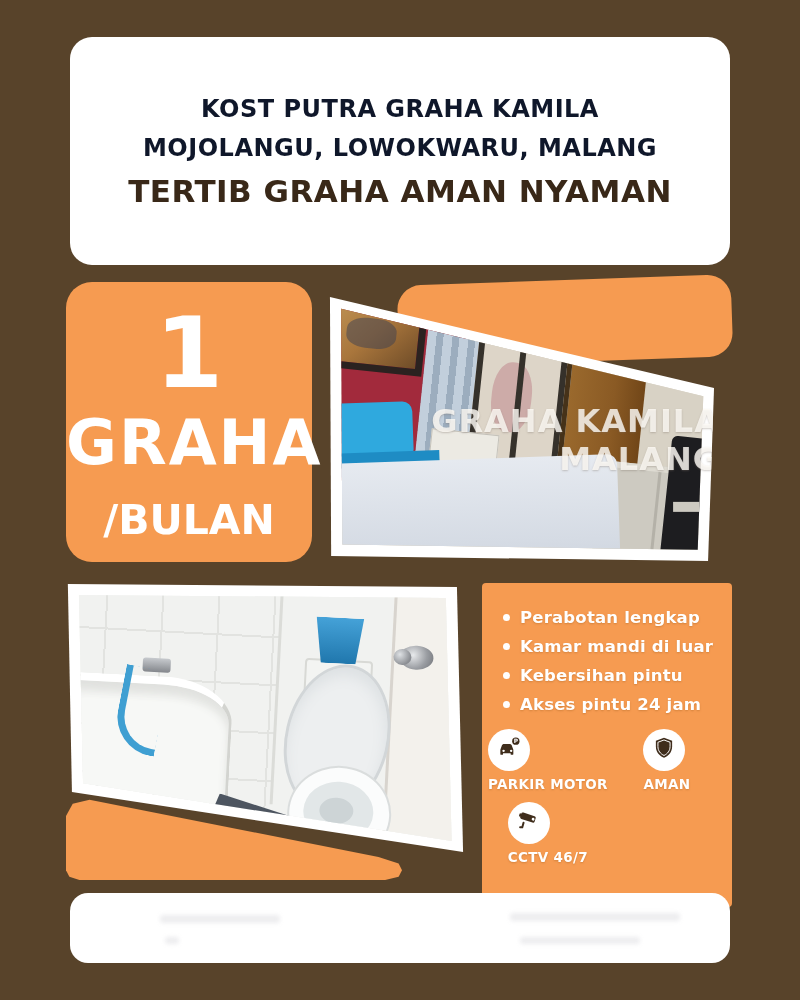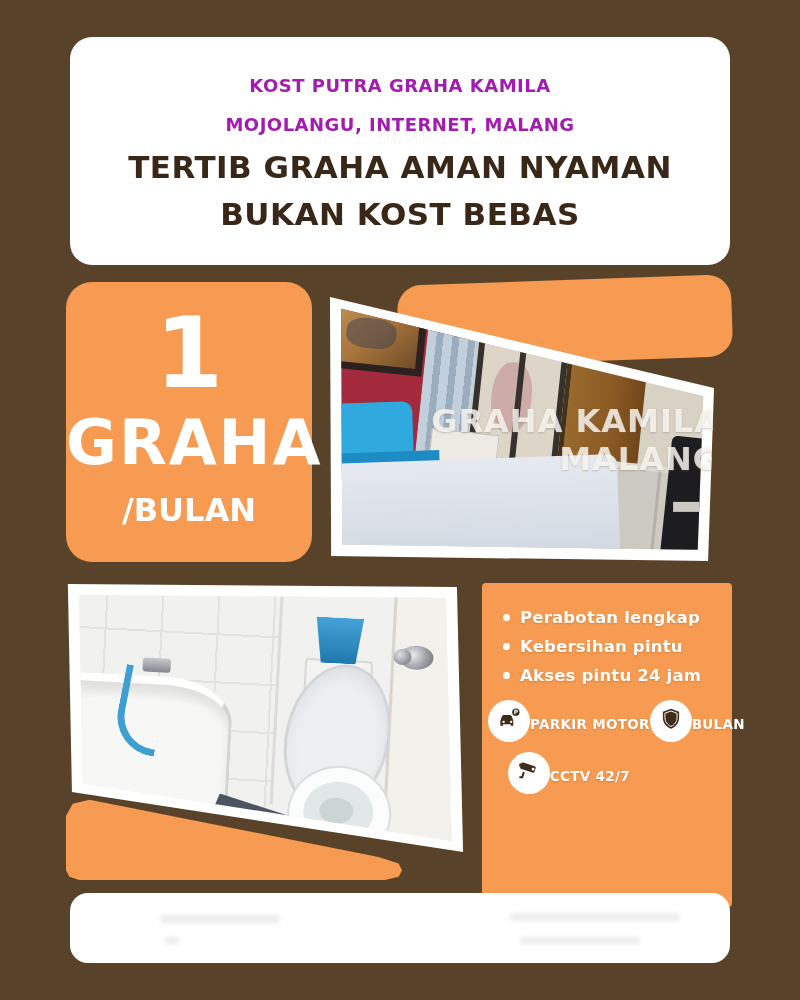--- a/index.html
+++ b/index.html
@@ -11,31 +11,31 @@
   }
   .abs{position:absolute;}
 
   
   .header-card{
     left:70px;top:37px;width:660px;height:228px;
     background:#ffffff;border-radius:22px;
     display:flex;flex-direction:column;align-items:center;justify-content:center;
     text-align:center;padding-top:2px;box-sizing:border-box;
   }
-  .h-orange{color:#a21caf;font-weight:bold;font-size:18px;line-height:39px;letter-spacing:.5px;}
+  .h-orange{color:#0f172a;font-weight:bold;font-size:24px;line-height:39px;letter-spacing:.5px;}
   .h-brown{color:#392818;font-weight:bold;font-size:31px;line-height:47px;letter-spacing:.5px;}
 
   
   .price-box{
     left:66px;top:282px;width:246px;height:280px;
     background:#f69b51;border-radius:26px;color:#ffffff;text-align:center;
   }
   .price-amount{font-size:98px;font-weight:bold;line-height:1;margin-top:22px;}
   .price-unit{font-size:62px;font-weight:bold;line-height:1;margin-top:10px;letter-spacing:2px;}
-  .price-period{font-size:32px;font-weight:bold;line-height:1;margin-top:20px;}
+  .price-period{font-size:41px;font-weight:bold;line-height:1;margin-top:26px;}
 
   
   .bedroom-accent{
     left:398px;top:280px;width:334px;height:82px;
     background:#f69b51;border-radius:24px;transform:rotate(-2deg);
   }
   .bathroom-accent{
     left:66px;top:798px;width:336px;height:82px;background:#f69b51;
     clip-path:polygon(0 22%,2% 7%,7% 2%,93% 72%,99% 80%,100% 88%,99% 96%,95% 100%,4% 100%,1% 96%,0 88%);
   }
@@ -128,21 +128,21 @@
   
   .features-panel{
     left:482px;top:583px;width:250px;height:324px;
     background:#f69b51;border-radius:4px;box-sizing:border-box;color:#ffffff;
   }
   .feature-list{margin:0;padding:20px 8px 0 38px;list-style:none;}
   .feature-item{position:relative;font-size:16.5px;font-weight:bold;line-height:29px;
     letter-spacing:.2px;text-shadow:0 1px 2px rgba(150,85,25,.35);white-space:nowrap;}
   .feature-item .dot{position:absolute;left:-17px;top:11px;width:7px;height:7px;background:#ffffff;border-radius:50%;}
   .amenity-grid{margin-top:10px;display:grid;grid-template-columns:1fr 1fr;row-gap:10px;justify-items:center;padding:0 6px;}
-  .amenity{display:flex;align-items:center;}
+  .amenity{display:flex;flex-direction:column;align-items:flex-start;}
   .amenity-circle{width:42px;height:42px;background:#ffffff;border-radius:50%;
     display:flex;align-items:center;justify-content:center;color:#3f2d1c;}
   .amenity-circle svg{width:26px;height:26px;}
   .amenity-label{margin-top:5px;font-size:13.5px;font-weight:bold;letter-spacing:.3px;
     text-shadow:0 1px 2px rgba(150,85,25,.35);white-space:nowrap;}
 
   
   .bottom-bar{left:70px;top:893px;width:660px;height:70px;background:#ffffff;border-radius:18px;}
   .smudge{position:absolute;background:rgba(140,140,155,.16);filter:blur(2px);border-radius:3px;}
   .smudge.a{left:90px;top:22px;width:120px;height:8px;}
@@ -150,23 +150,22 @@
   .smudge.c{left:440px;top:20px;width:170px;height:8px;}
   .smudge.d{left:450px;top:44px;width:120px;height:7px;}
 </style>
 </head>
 <body>
 
 <div>
 
   <div class="abs header-card">
     <div class="h-orange">KOST PUTRA GRAHA KAMILA</div>
-    <div class="h-orange">MOJOLANGU, INTERNET, MALANG</div>
+    <div class="h-orange">MOJOLANGU, LOWOKWARU, MALANG</div>
     <div class="h-brown">TERTIB GRAHA AMAN NYAMAN</div>
-    <div class="h-brown">BUKAN KOST BEBAS</div>
   </div>
 
   <div class="abs price-box">
     <div class="price-amount">1</div>
     <div class="price-unit">GRAHA</div>
     <div class="price-period">/BULAN</div>
   </div>
 
   <div class="abs bedroom-accent"></div>
   <div class="abs bedroom-photo">
@@ -220,20 +219,21 @@
           <div class="bowl-inner"></div>
           <div class="bowl-water"></div>
         </div>
       </div>
     </div>
   </div>
 
   <div class="abs features-panel">
     <ul class="feature-list">
       <li class="feature-item"><span class="dot"></span><span>Perabotan lengkap</span></li>
+      <li class="feature-item"><span class="dot"></span><span>Kamar mandi di luar</span></li>
       <li class="feature-item"><span class="dot"></span><span>Kebersihan pintu</span></li>
       <li class="feature-item"><span class="dot"></span><span>Akses pintu 24 jam</span></li>
     </ul>
     <div class="amenity-grid">
       <div class="amenity">
         <div class="amenity-circle">
           <span>
             <svg viewBox="0 0 24 24" fill="currentColor" width="26" height="26">
               <path d="M4 13.5l1.5-4c.3-.8 1-1.3 1.9-1.3h5.2c.9 0 1.6.5 1.9 1.3l1.5 4v4a.8.8 0 0 1-.8.8h-.9a.8.8 0 0 1-.8-.8v-.7H6.5v.7a.8.8 0 0 1-.8.8h-.9a.8.8 0 0 1-.8-.8v-4z"></path>
               <circle cx="7" cy="14.6" r="1.1" fill="#fff"></circle>
@@ -247,36 +247,36 @@
       </div>
       <div class="amenity">
         <div class="amenity-circle">
           <span>
             <svg viewBox="0 0 24 24" fill="currentColor" width="26" height="26">
               <path d="M12 2.5l7.5 2.8v5.2c0 4.9-3.1 8.6-7.5 10.5C7.6 19.1 4.5 15.4 4.5 10.5V5.3L12 2.5z"></path>
               <path d="M12 4.6l5.6 2.1v4c0 3.8-2.3 6.7-5.6 8.2-3.3-1.5-5.6-4.4-5.6-8.2v-4L12 4.6z" fill="none" stroke="#fff" stroke-width="0.9"></path>
             </svg>
           </span>
         </div>
-        <div class="amenity-label">BULAN</div>
+        <div class="amenity-label">AMAN</div>
       </div>
       <div class="amenity">
         <div class="amenity-circle">
           <span>
             <svg viewBox="0 0 24 24" fill="currentColor" width="26" height="26">
               <g transform="rotate(18 12 9)">
                 <rect x="4" y="6" width="14" height="6.2" rx="1.6"></rect>
                 <circle cx="16" cy="9.1" r="1.3" fill="#fff"></circle>
                 <rect x="2.6" y="7.6" width="2" height="3" rx="0.8"></rect>
               </g>
               <path d="M7 13.5l-1.2 4.3h-2" stroke="currentColor" stroke-width="1.8" fill="none" stroke-linecap="round"></path>
             </svg>
           </span>
         </div>
-        <div class="amenity-label">CCTV 42/7</div>
+        <div class="amenity-label">CCTV 46/7</div>
       </div>
     </div>
   </div>
 
   <div class="abs bottom-bar">
     <div class="smudge a"></div>
     <div class="smudge b"></div>
     <div class="smudge c"></div>
     <div class="smudge d"></div>
   </div>

